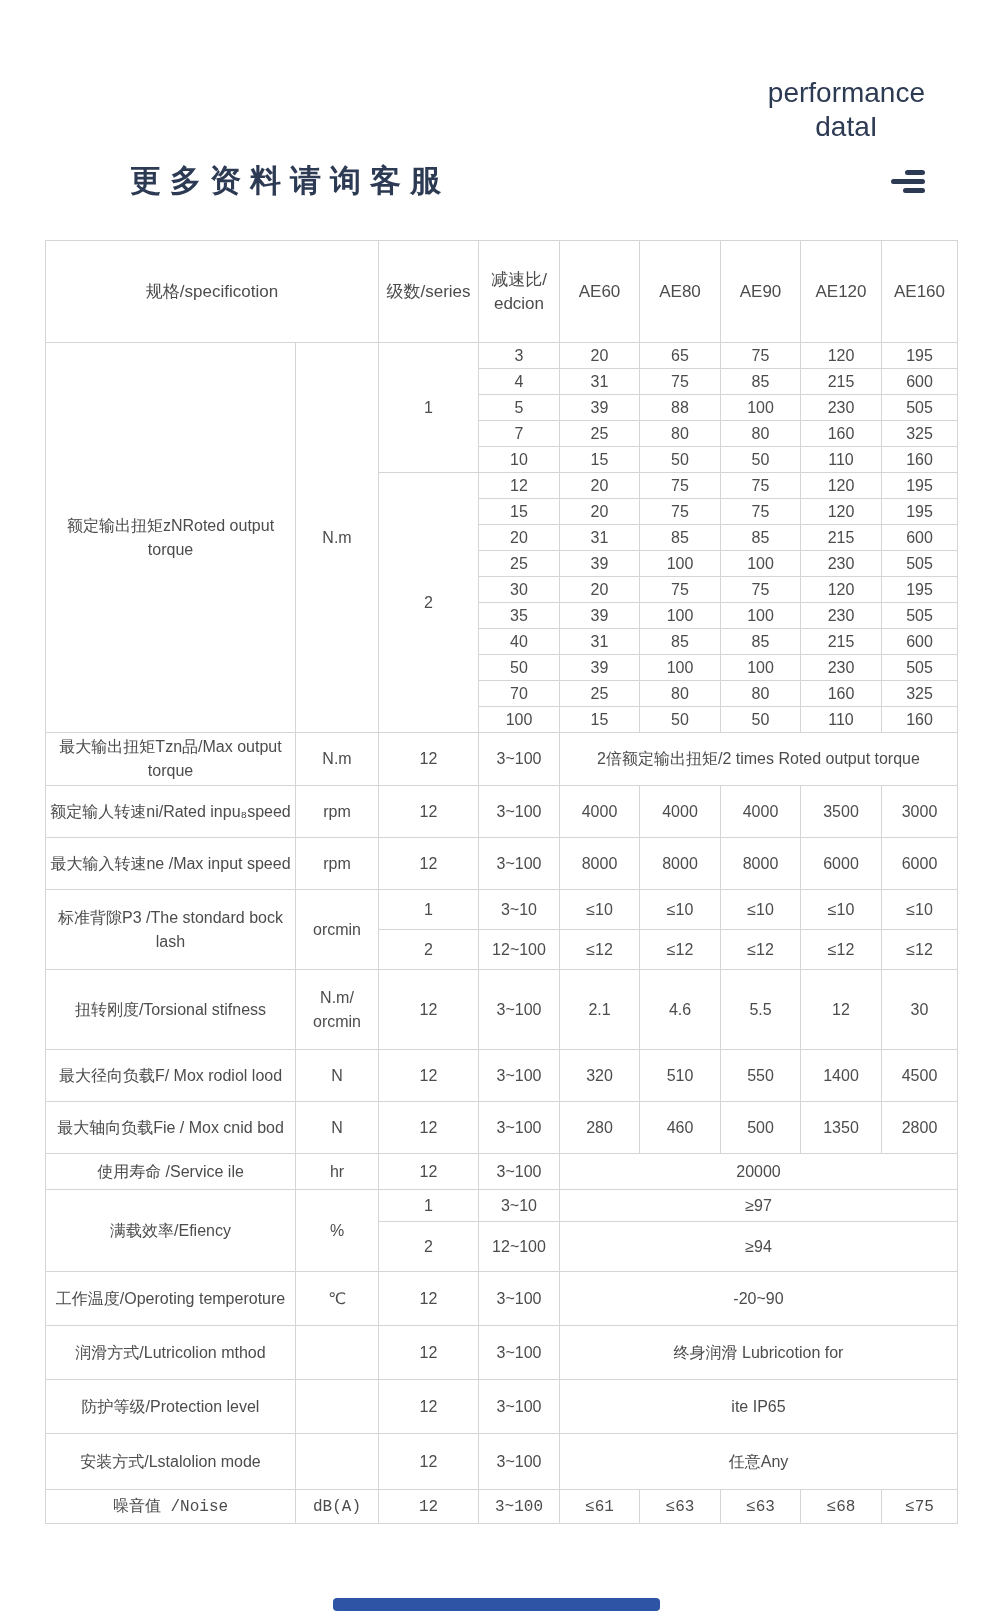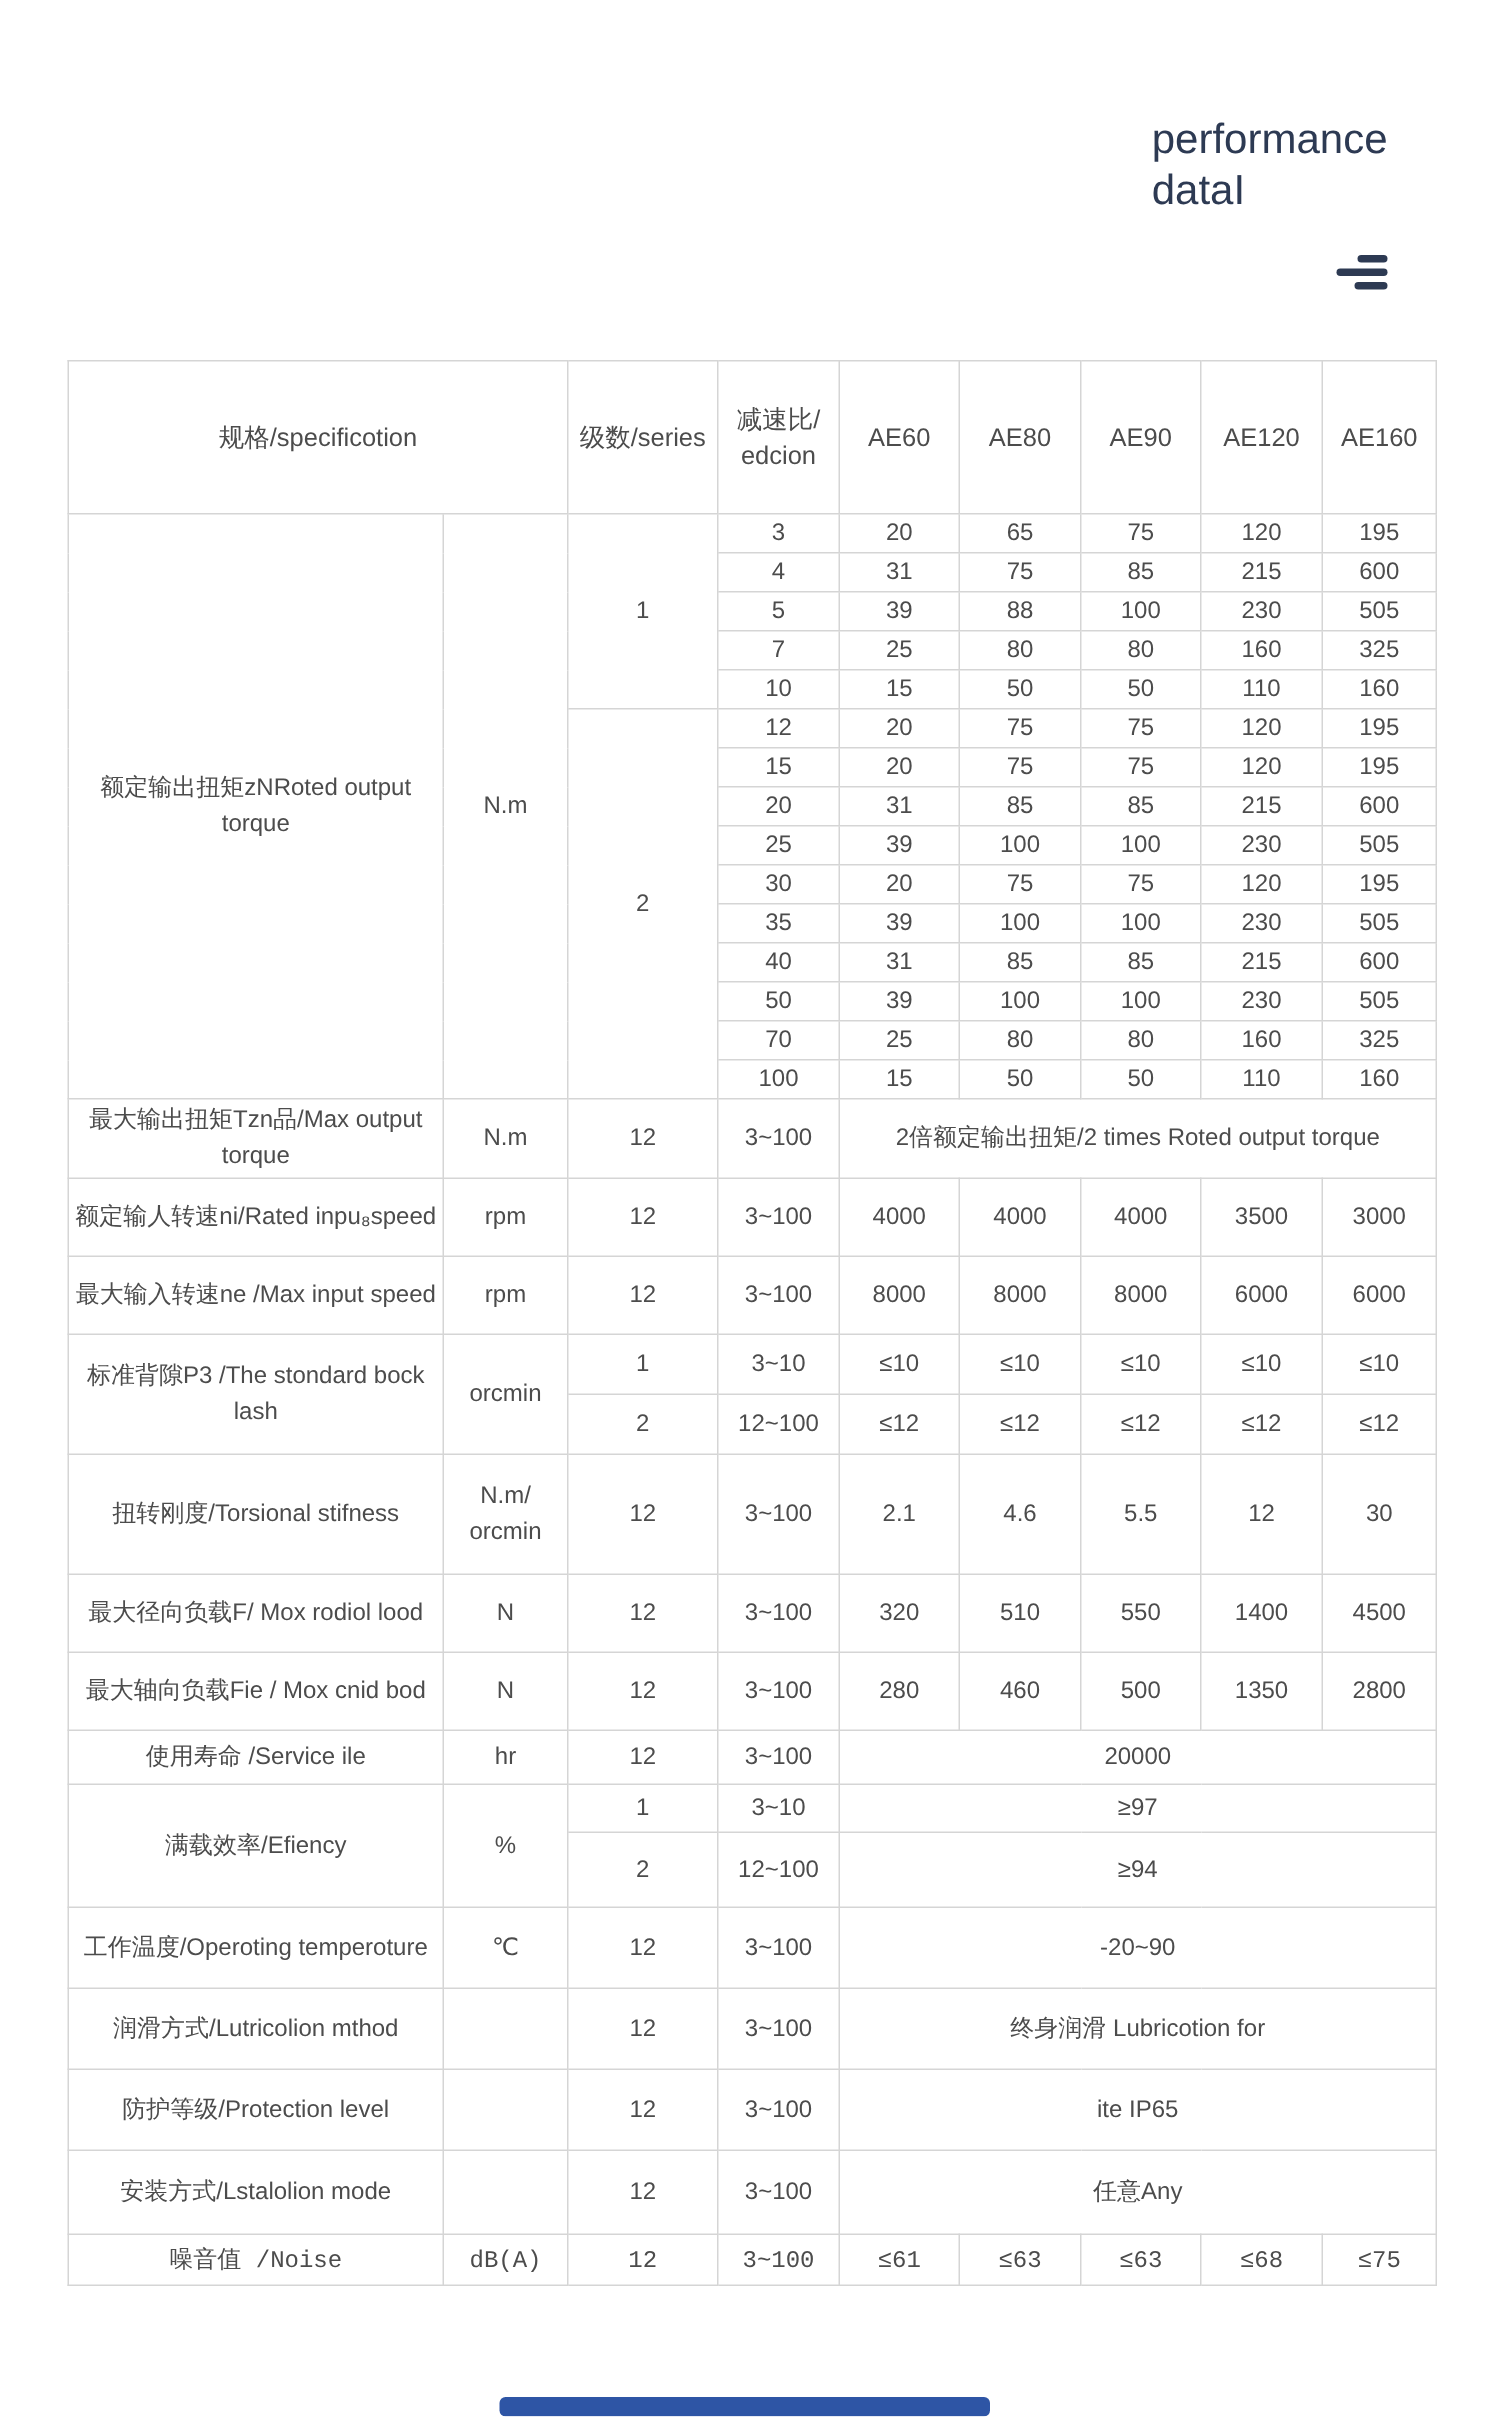--- a/index.html
+++ b/index.html
@@ -5,21 +5,21 @@
   html,body { margin:0; padding:0; background:#ffffff; }
   .page {
     position:relative; width:1000px; height:1611px; background:#ffffff;
     font-family:"Liberation Sans","DejaVu Sans",sans-serif; overflow:hidden;
   }
   
   .title-line { position:absolute; left:48px; top:76px; font-size:55px; font-weight:bold; letter-spacing:4px; white-space:nowrap; }
   .title-red  { color:#e60012; }
   .title-navy { color:#2d3a53; margin-left:10px; }
   .subtitle   { position:absolute; left:130px; top:160px; font-size:31px; font-weight:bold; letter-spacing:9px; color:#2d3a53; white-space:nowrap; }
-  .tag { position:absolute; right:75px; top:76px; text-align:left; color:#2d3a53; font-size:28px; line-height:34px; }
+  .tag { position:absolute; right:75px; top:76px; text-align:center; color:#2d3a53; font-size:28px; line-height:34px; }
   .mark { position:absolute; right:75px; top:170px; width:34px; }
   .mark .b { height:5px; border-radius:2.5px; background:#2d3a53; margin-left:auto; }
   .mark .b1 { width:20px; }
   .mark .b2 { width:34px; margin:4px 0; }
   .mark .b3 { width:22px; }
   
   table.spec { position:absolute; left:45px; top:240px; border-collapse:collapse; table-layout:fixed; border:1px solid #84cc16; }
   table.spec td {
     border:1px solid #d5d5d5; text-align:center; vertical-align:middle;
     font-size:16px; color:#4c4c4c; padding:0 4px; line-height:24px;
@@ -40,20 +40,21 @@
   tr.r56 { height:56px; }
   tr.r34 { height:34px;font-family:Liberation Mono, monospace; }
   
   .bottom-bar { position:absolute; left:333px; top:1598px; width:327px; height:13px; border-radius:4px; background:#2e55a5; }
 </style>
 </head>
 <body>
 
 <div class="page">
 
+  <div class="subtitle">更多资料请询客服</div>
   <div class="tag">
     <div>performance</div>
     <div>dataI</div>
   </div>
   <div class="mark">
     <div class="b b1"></div>
     <div class="b b2"></div>
     <div class="b b3"></div>
   </div>
 

